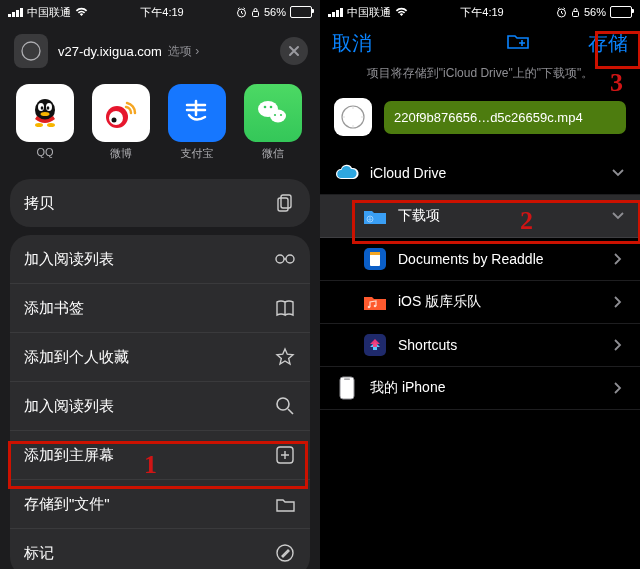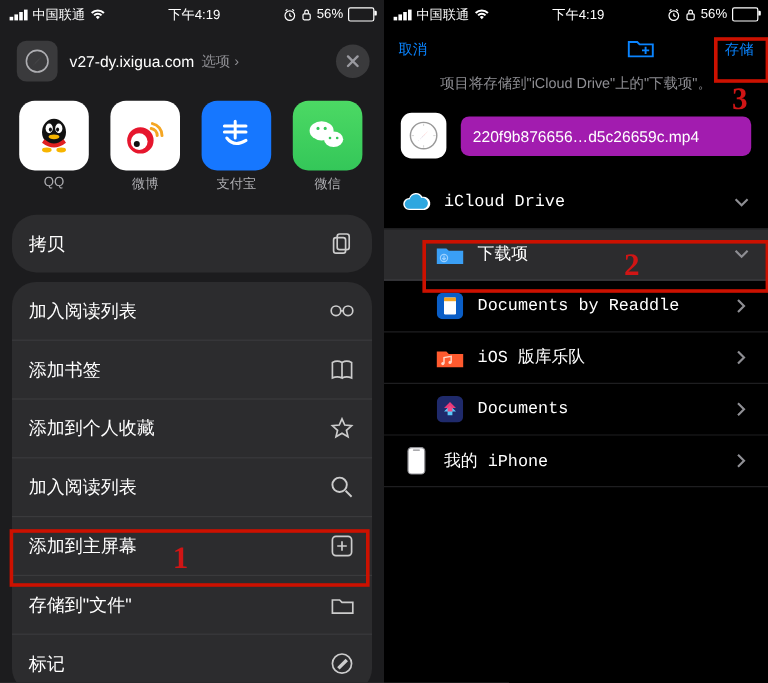--- a/index.html
+++ b/index.html
@@ -85,54 +85,54 @@
     border-bottom:1px solid #3a3a3c;
     position:relative;
   }
   .action-item:last-child{border-bottom:none;}
   .action-icon { color:#aeaeb2; width:22px; height:22px; display:flex; align-items:center; justify-content:center;}
 
   
   .nav-row {
     display:flex; align-items:center; justify-content:space-between;
     padding: 8px 12px 6px 12px;
-    color:#0a84ff; font-size:12px;
+    color:#0a84ff; font-size:20px;
   }
   .nav-right { display:flex; align-items:center; gap:14px;}
   .subtitle { text-align:center; color:#8e8e93; font-size:12px; padding: 2px 10px 8px 10px;}
 
   .file-row {
     display:flex; align-items:center; gap:12px;
     padding: 8px 14px;
   }
   .file-icon {
     width:38px;height:38px;border-radius:9px;background:#fff;
     display:flex;align-items:center;justify-content:center;
   }
   .file-name {
-    flex:1; background:#a21caf; border-radius:7px;
+    flex:1; background:#4d7c0f; border-radius:7px;
     padding: 9px 10px; color:#fff; font-size:13px;
     white-space:nowrap; overflow:hidden;
   }
 
   .locations { margin-top: 8px; }
   .loc-item {
     display:flex; align-items:center; gap:10px;
     padding: 10px 14px 10px 14px;
     color:#fff; font-size:14px;
     border-bottom: 0.5px solid rgba(120,120,128,0.25);
     position:relative;
   }
   .loc-item.selected { background:#2c2c2e; }
   .loc-item .folder-icon {
     width:26px; height:22px; display:flex; align-items:center; justify-content:center;
   }
   .loc-chevron, .loc-expand { color:#8e8e93; width:16px; display:flex; justify-content:center;}
   .loc-item.indent1 { padding-left: 42px; }
-  .loc-text { flex:1;font-family:Liberation Mono, monospace; }
+  .loc-text { flex:1; }
 
   
   .annot {
     position:absolute; border:3px solid #cc1100; pointer-events:none;
   }
   .annot-label {
     position:absolute; color:#d01515; font-size:26px; font-weight:bold;
     font-family: "Times New Roman", serif;
   }
 </style>
@@ -474,21 +474,21 @@
     </div>
 
     <div class="loc-item indent1">
       <span class="folder-icon">
         <svg width="22" height="22" viewBox="0 0 22 22">
             <rect width="22" height="22" rx="5" fill="#1f2a6b"></rect>
             <path d="M6 13 L11 8 L16 13 L13 13 L13 16 L9 16 L9 13 Z" fill="#5ac8fa"></path>
             <path d="M6 10 L11 5 L16 10 L13 10 L13 13 L9 13 L9 10 Z" fill="#ff3b7b" opacity="0.9"></path>
           </svg>
       </span>
-      <span class="loc-text">Documents</span>
+      <span class="loc-text">Shortcuts</span>
       <span class="loc-chevron">
         <svg width="8" height="12" viewBox="0 0 8 12">
             <path d="M1 1 L6 6 L1 11" stroke="#8e8e93" stroke-width="1.8" fill="none"></path>
           </svg>
       </span>
     </div>
 
     <div class="loc-item">
       <span class="folder-icon">
         <svg width="16" height="24" viewBox="0 0 16 24">

